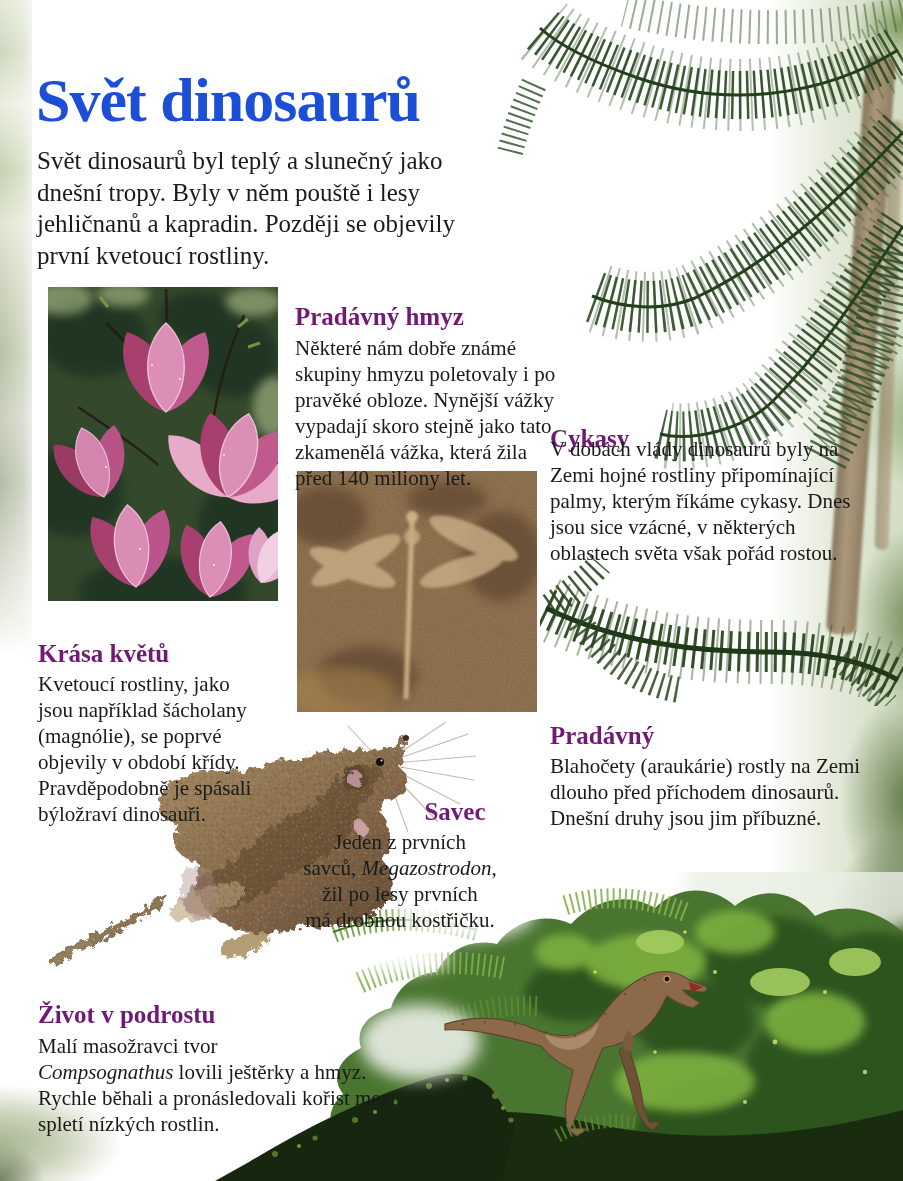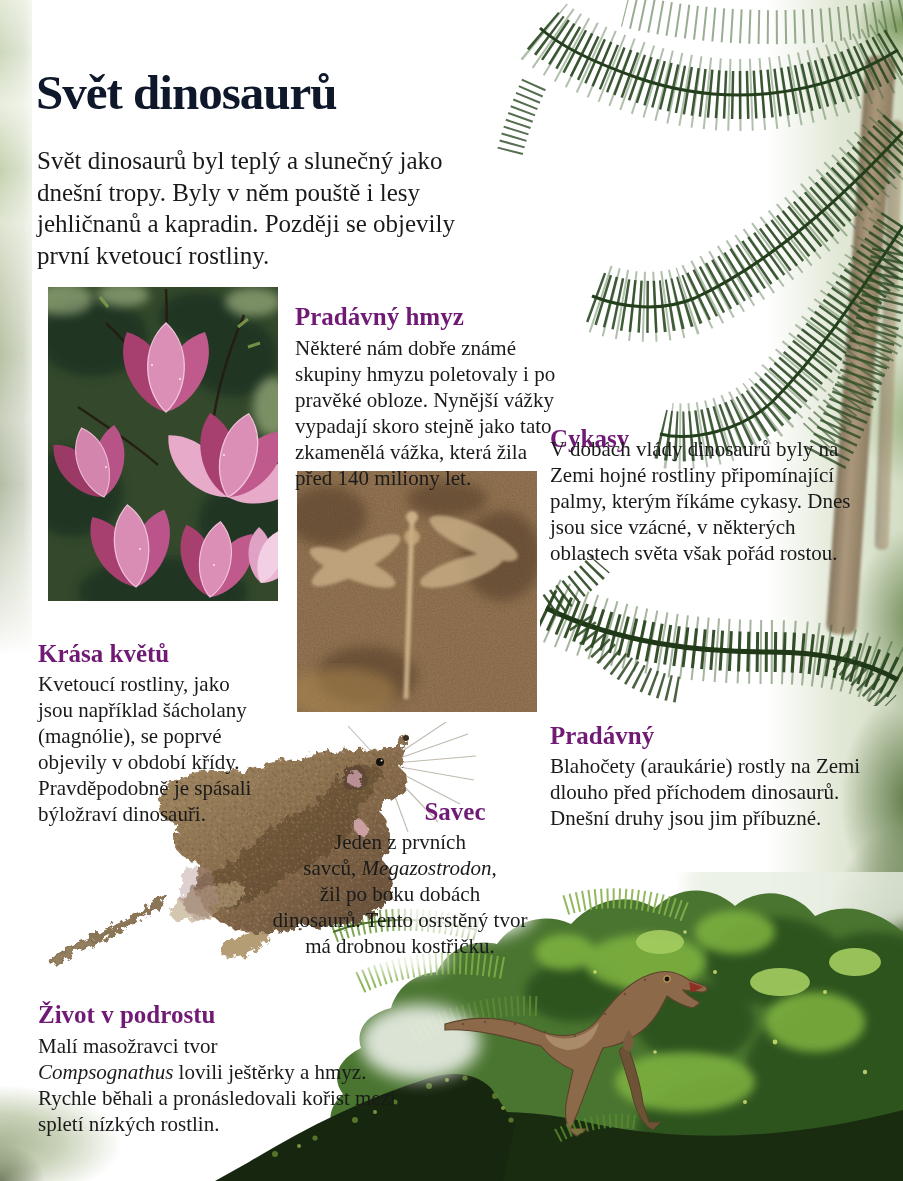--- a/index.html
+++ b/index.html
@@ -3,21 +3,21 @@
 <meta charset="utf-8">
 <style>
   html,body{margin:0;padding:0;background:#ffffff;}
   #page{
     position:relative;width:903px;height:1181px;margin:0 auto;
     background:#ffffff;overflow:hidden;
     font-family:"Liberation Serif","DejaVu Serif",serif;color:#1a1a1a;
   }
   .abs{position:absolute;}
   
-  .title{left:36px;top:34px;font-size:49px;line-height:1.05;letter-spacing:-1px;z-index:3;color:#0f172a;}
+  .title{left:36px;top:26px;font-size:62px;line-height:1.05;letter-spacing:-1px;z-index:3;color:#1d4ed8;}
   .intro{left:37px;top:120px;width:455px;font-size:25px;line-height:1.26;z-index:3;}
   .sec-h{font-weight:bold;font-size:25px;line-height:1.1;z-index:3;color:#701a75;}
   .sec-b{font-size:21px;line-height:1.24;z-index:3;}
   .h-pradavny{left:295px;top:282px;}
   .b-pradavny{left:295px;top:314px;width:262px;}
   .h-cykasy{left:550px;top:404px;}
   .b-cykasy{left:550px;top:415px;width:318px;}
   .h-krasa{left:38px;top:619px;}
   .b-krasa{left:38px;top:650px;width:228px;}
   .h-blahocety{left:550px;top:701px;}
@@ -389,22 +389,21 @@
   <section>
     <h2 class="abs sec-h h-blahocety">Pradávný</h2>
     <p class="abs sec-b b-blahocety">Blahočety (araukárie) rostly na Zemi dlouho před příchodem dinosaurů. Dnešní druhy jsou jim příbuzné.</p>
   </section>
 
   <section>
     <h2 class="abs sec-h h-savec">Savec</h2>
     <p class="abs sec-b b-savec">
       <span class="sv-line">Jeden z prvních</span>
       <span class="sv-line"><span>savců, </span><em>Megazostrodon</em><span>,</span></span>
-      <span class="sv-line">žil po boku dobách</span>
-      <span class="sv-line">dinosaurů. Tento osrstěný tvor</span>
+      <span class="sv-line">žil po lesy prvních</span>
       <span class="sv-line">má drobnou kostřičku.</span>
     </p>
   </section>
 
   <section>
     <h2 class="abs sec-h h-zivot">Život v podrostu</h2>
     <p class="abs sec-b b-zivot">
       <span>Malí masožravci tvor</span><br>
       <em>Compsognathus</em><span> lovili ještěrky a hmyz. Rychle běhali a pronásledovali kořist mezi spletí nízkých rostlin.</span>
     </p>

